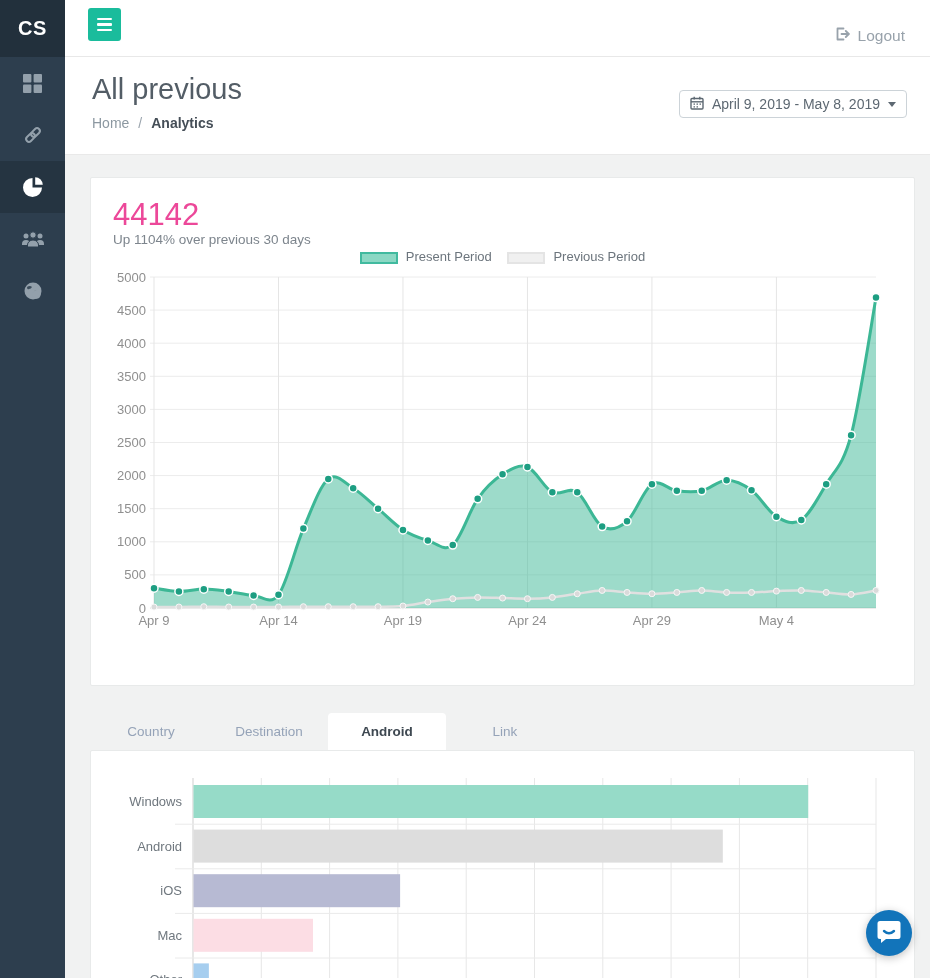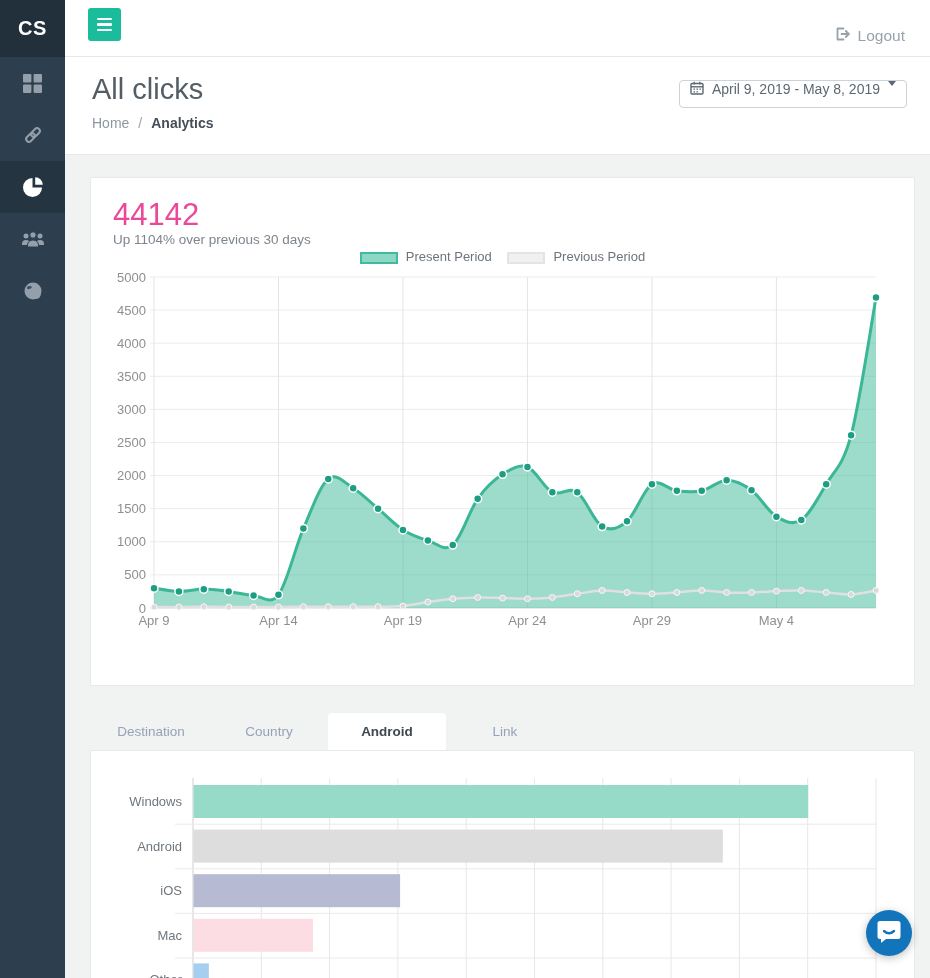--- a/index.html
+++ b/index.html
@@ -24,22 +24,22 @@
   .logout { position:absolute; right:25px; top:0; height:71px; display:flex; align-items:center;
     gap:8px; color:#98a2ab; font-size:15.5px; text-decoration:none; cursor:pointer; }
 
   .page-header { background:#fff; border-bottom:1px solid #e9e9e9; position:relative;
     padding:16px 0 18px 27px; height:98px; }
   .page-title { font-size:29px; font-weight:300; color:#535d66; }
   .breadcrumb { margin-top:9px; font-size:14px; color:#8c98a1; }
   .crumb-home { color:#8c98a1; text-decoration:none; cursor:pointer; }
   .crumb-sep { margin:0 9px; color:#9aa4ad; }
   .crumb-current { color:#454e57; font-weight:bold; }
-  .daterange { position:absolute; right:23px; top:23px; background:#fff; border:1px solid #ccd3d8;
-    border-radius:4px; height:28px; padding:0 10px; display:flex; align-items:flex-start; gap:8px;
+  .daterange { position:absolute; right:23px; top:33px; background:#fff; border:1px solid #ccd3d8;
+    border-radius:4px; height:28px; padding:0 10px; display:flex; align-items:center; gap:8px;
     font-size:14px; color:#5d6872; cursor:pointer; }
   .caret-down { width:0; height:0; border-left:4px solid transparent; border-right:4px solid transparent;
     border-top:5px solid #5d6872; }
 
   .content { padding:22px 0 0 25px; }
   .card { width:825px; background:#fff; border:1px solid #e8eaea; border-radius:2px; }
   .card1 { padding:20px 22px 8px 22px; height:509px; }
   .big-number { font-size:31px; font-weight:300; color:#ec4899; line-height:1.1; }
   .stat-label { margin-top:9px; font-size:17px; font-weight:bold; color:#49525b; }
   .stat-delta { margin-top:0; font-size:13.5px; color:#7d858d; }
@@ -144,21 +144,21 @@
           <path d="M9.5 2.5 H3.5 V13.5 H9.5"></path>
           <path d="M7.5 8 H14.5"></path>
           <path d="M11.8 5 L14.8 8 L11.8 11"></path>
         </svg>
       </span>
       <span>Logout</span>
     </a>
   </div>
 
   <div class="page-header">
-    <div class="page-title">All clicks</div>
+    <div class="page-title">All previous</div>
     <div class="breadcrumb">
       <a class="crumb-home">Home</a><span class="crumb-sep">/</span><span class="crumb-current">Analytics</span>
     </div>
     <div class="daterange">
       <span>
         <svg width="14" height="14" viewBox="0 0 14 14" fill="none" stroke="#5d6872" stroke-width="1.4">
           <rect x="1" y="2.5" width="12" height="10.5" rx="1"></rect>
           <path d="M1 5.8 H13"></path>
           <path d="M4.2 0.8 V3.4 M9.8 0.8 V3.4"></path>
           <path d="M3.5 8.2 H5 M6.5 8.2 H8 M9.5 8.2 H11 M3.5 10.8 H5 M6.5 10.8 H8" stroke-width="1.2"></path>
@@ -281,22 +281,22 @@
           <circle cx="638.5172413793103" cy="223.164" r="4" fill="#1d9e82" stroke="#ffffff" stroke-width="1.5"></circle>
           <circle cx="663.4137931034483" cy="249.644" r="4" fill="#1d9e82" stroke="#ffffff" stroke-width="1.5"></circle>
           <circle cx="688.3103448275862" cy="252.954" r="4" fill="#1d9e82" stroke="#ffffff" stroke-width="1.5"></circle>
           <circle cx="713.2068965517242" cy="217.20600000000002" r="4" fill="#1d9e82" stroke="#ffffff" stroke-width="1.5"></circle>
           <circle cx="738.1034482758621" cy="168.218" r="4" fill="#1d9e82" stroke="#ffffff" stroke-width="1.5"></circle>
           <circle cx="763" cy="30.52199999999999" r="4" fill="#1d9e82" stroke="#ffffff" stroke-width="1.5"></circle>
         </svg>
     </div>
 
     <div class="tabs" id="tabs">
+        <div class="tab">Country</div>
         <div class="tab">Destination</div>
-        <div class="tab">Country</div>
         <div class="tab active">Android</div>
         <div class="tab">Link</div>
       </div>
 
     <div class="card card2">
       <svg id="bar-chart" width="779" height="213" viewBox="0 0 779 213">
           <line x1="80" y1="13" x2="80" y2="213" stroke="#cfcfcf" stroke-width="1"></line>
           <line x1="148.3" y1="13" x2="148.3" y2="213" stroke="#e7e7e7" stroke-width="1"></line>
           <line x1="216.6" y1="13" x2="216.6" y2="213" stroke="#e7e7e7" stroke-width="1"></line>
           <line x1="284.9" y1="13" x2="284.9" y2="213" stroke="#e7e7e7" stroke-width="1"></line>

